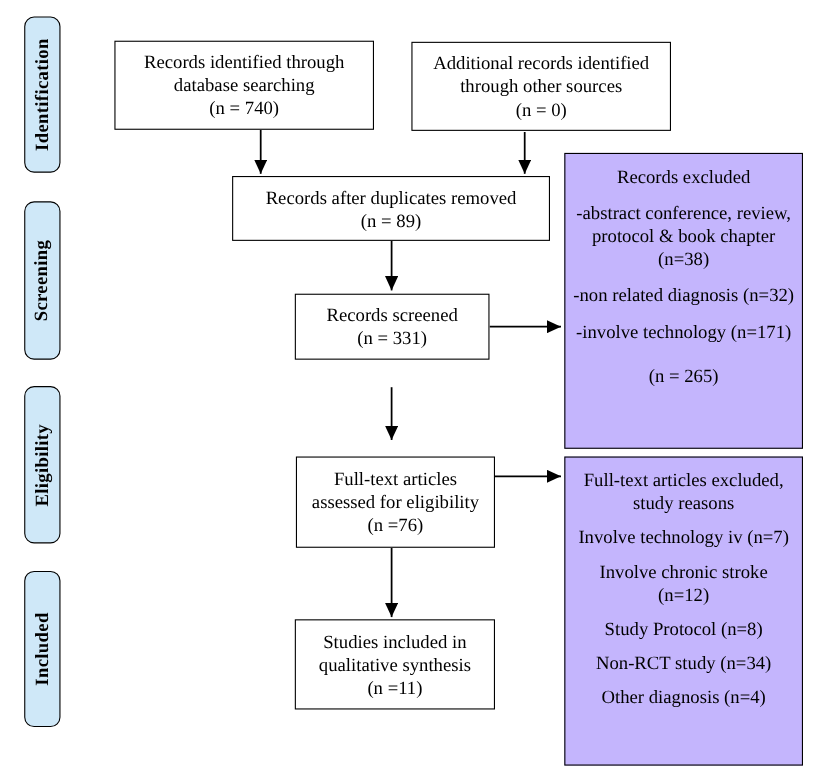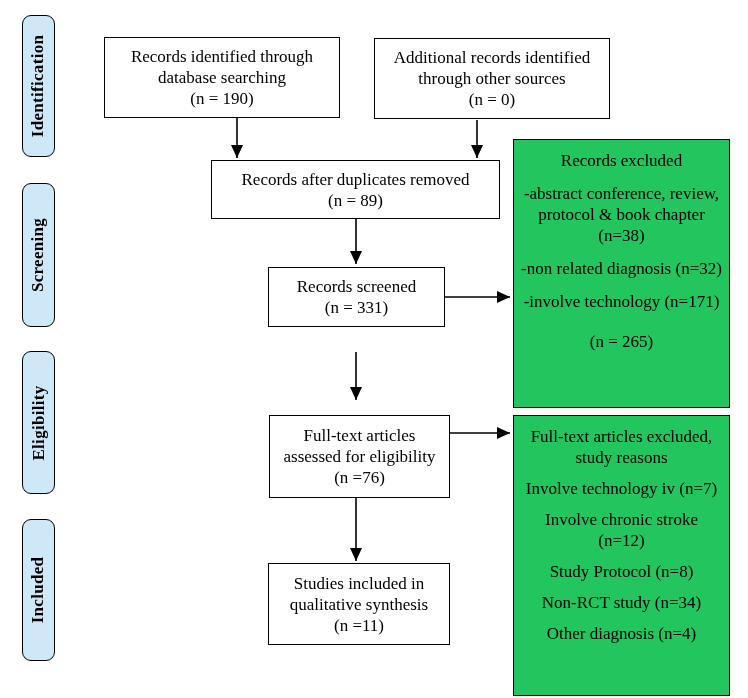--- a/index.html
+++ b/index.html
@@ -45,21 +45,21 @@
     justify-content: center;
     text-align: right;
     font-size: 17px;
     line-height: 21px;
   }
 
   
   .rbox {
     position: absolute;
     border: 1.5px solid #000000;
-    background: #22c55e;
+    background: #c4b5fd;
     text-align: center;
     font-size: 17px;
     line-height: 21px;
     padding-top: 10px;
   }
   .rbox .para   { margin-top: 12px; }
   .rbox .para0  { margin-top: 0; }
   .rbox .total  { margin-top: 19px; }
   .rbox2 .para  { margin-top: 10px; }
 
@@ -101,21 +101,21 @@
   <div class="stage" style="top:351px;height:143px">
     <span class="vlabel">Eligibility</span>
   </div>
   <div class="stage" style="top:519px;height:142px">
     <span class="vlabel">Included</span>
   </div>
 
   <div class="fbox" style="left:104px;top:37px;width:236px;height:81px">
     <div>Records identified through</div>
     <div>database searching</div>
-    <div>(n = 190)</div>
+    <div>(n = 740)</div>
   </div>
 
   <div class="fbox" style="left:374px;top:38px;width:236px;height:81px">
     <div>Additional records identified</div>
     <div>through other sources</div>
     <div>(n = 0)</div>
   </div>
 
   <div class="fbox" style="left:211px;top:160px;width:289px;height:59px">
     <div>Records after duplicates removed</div>

